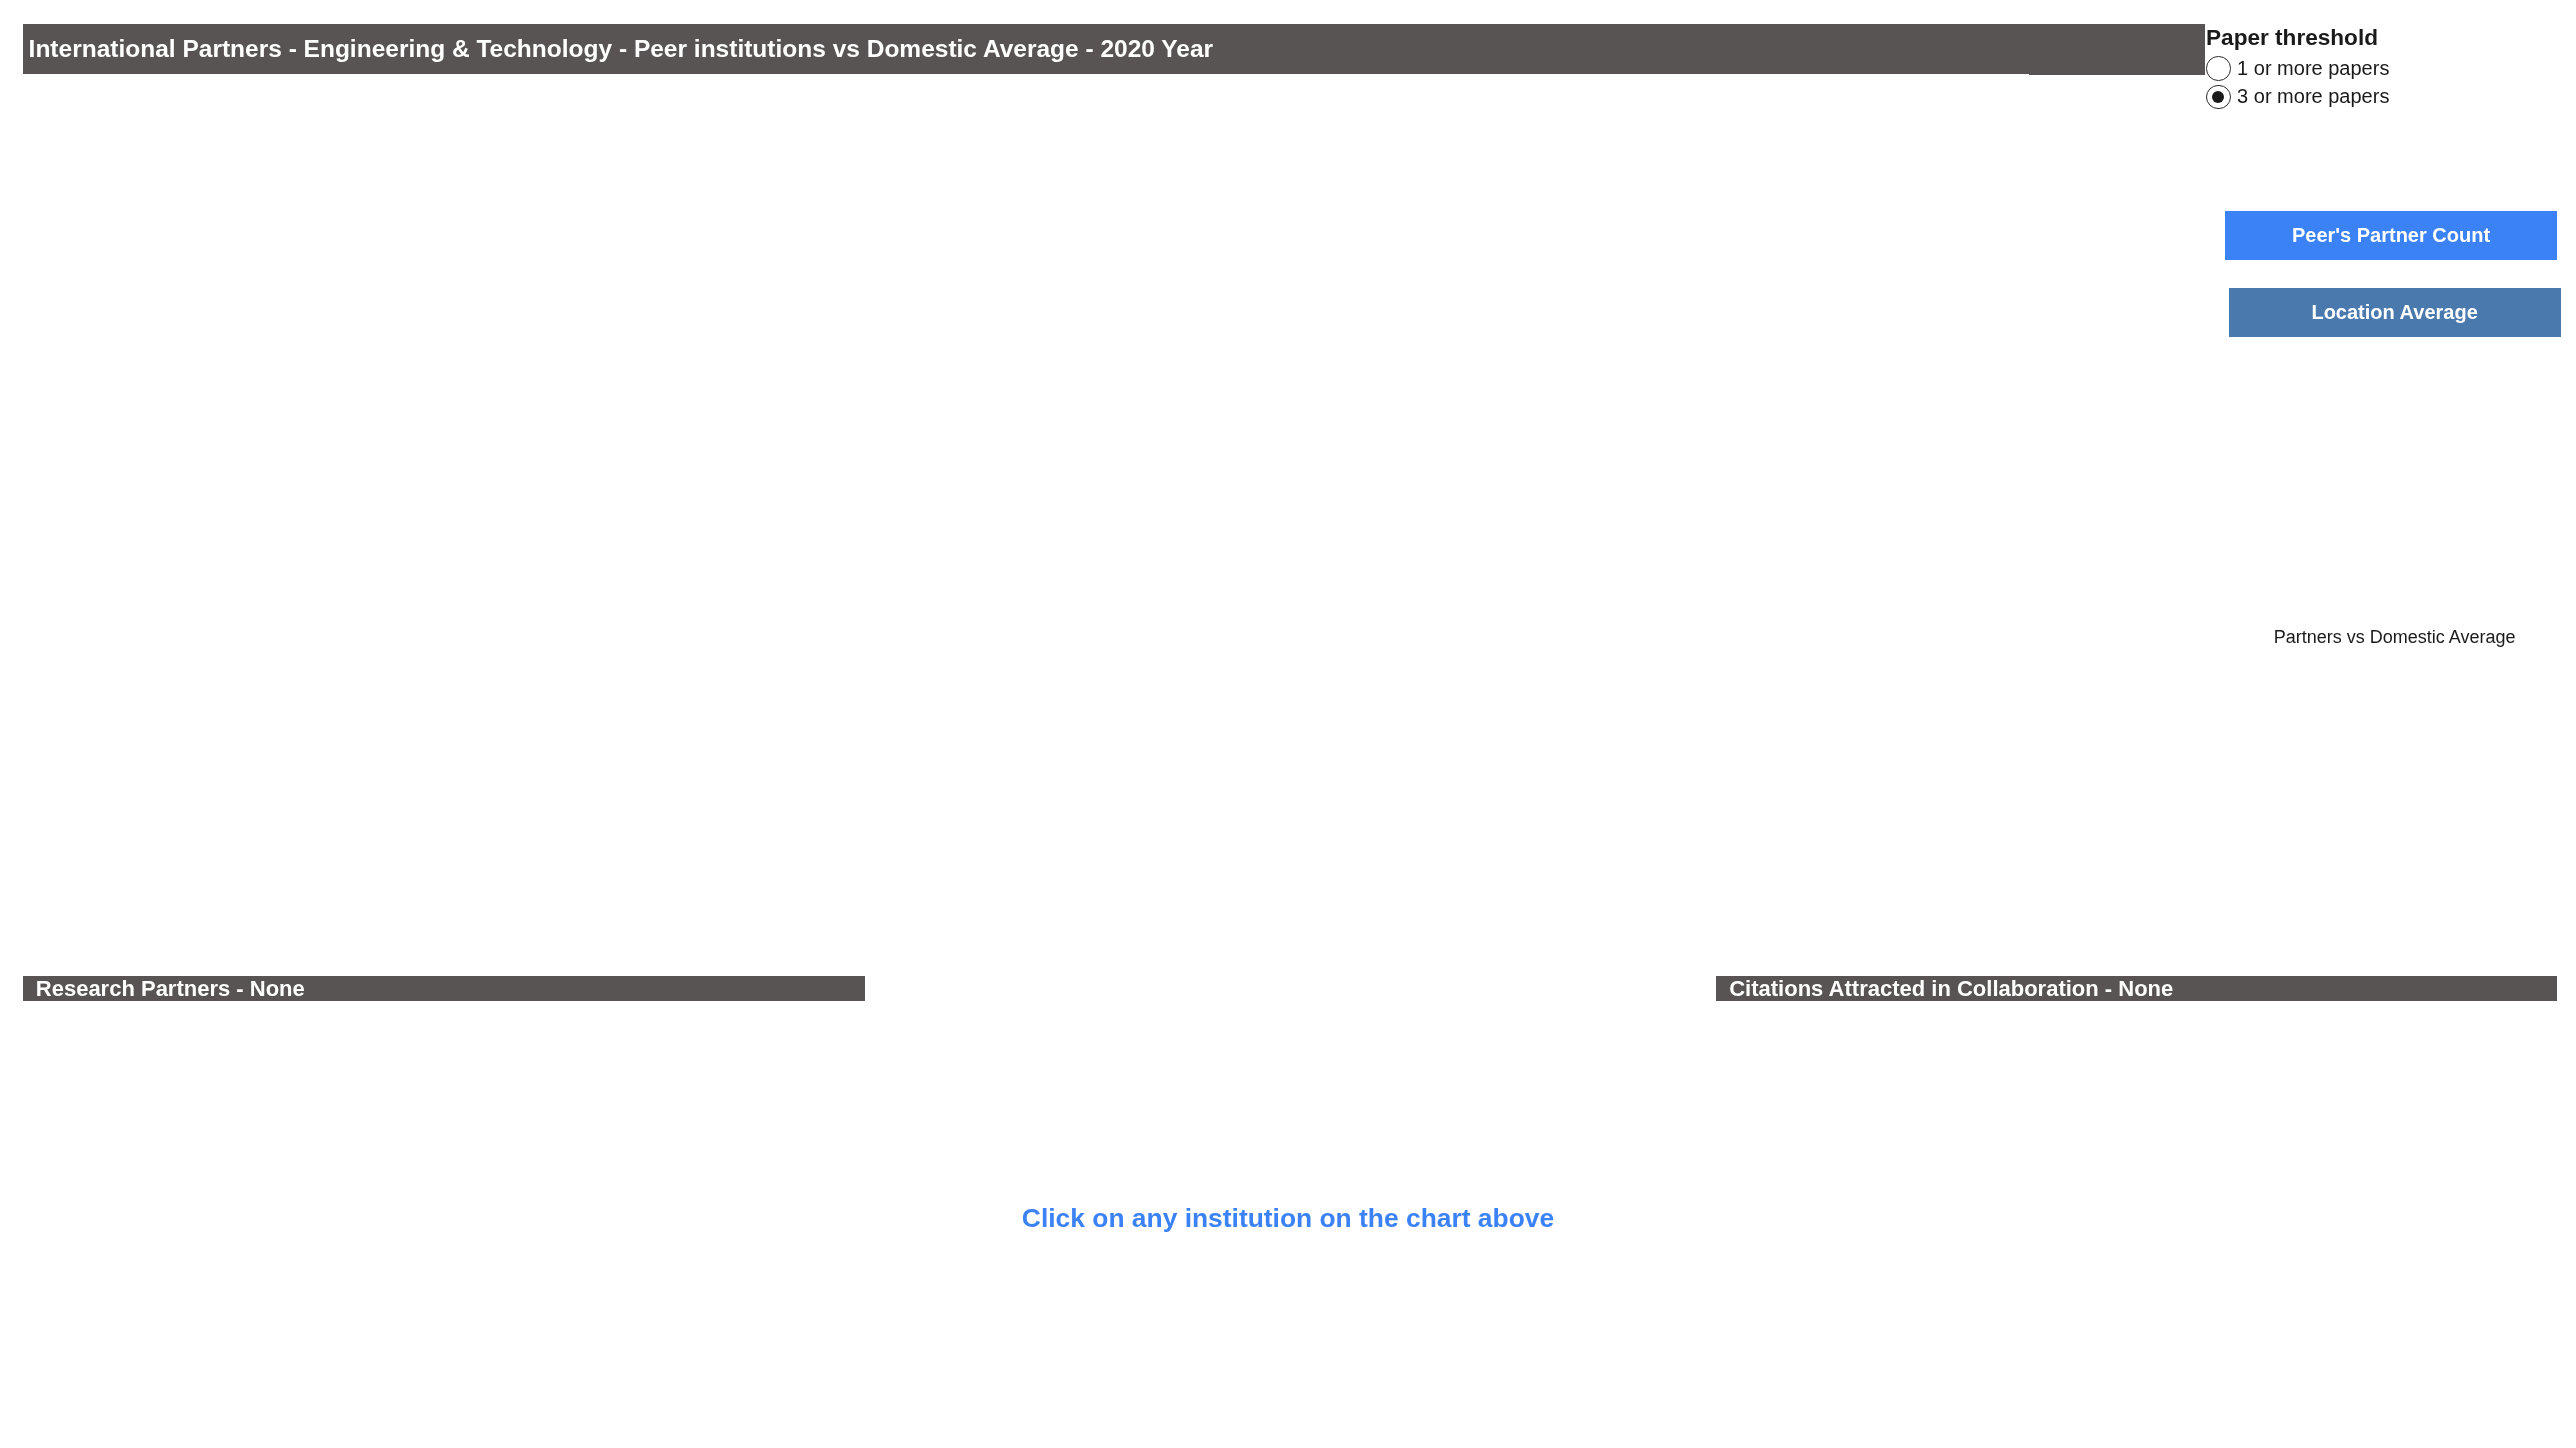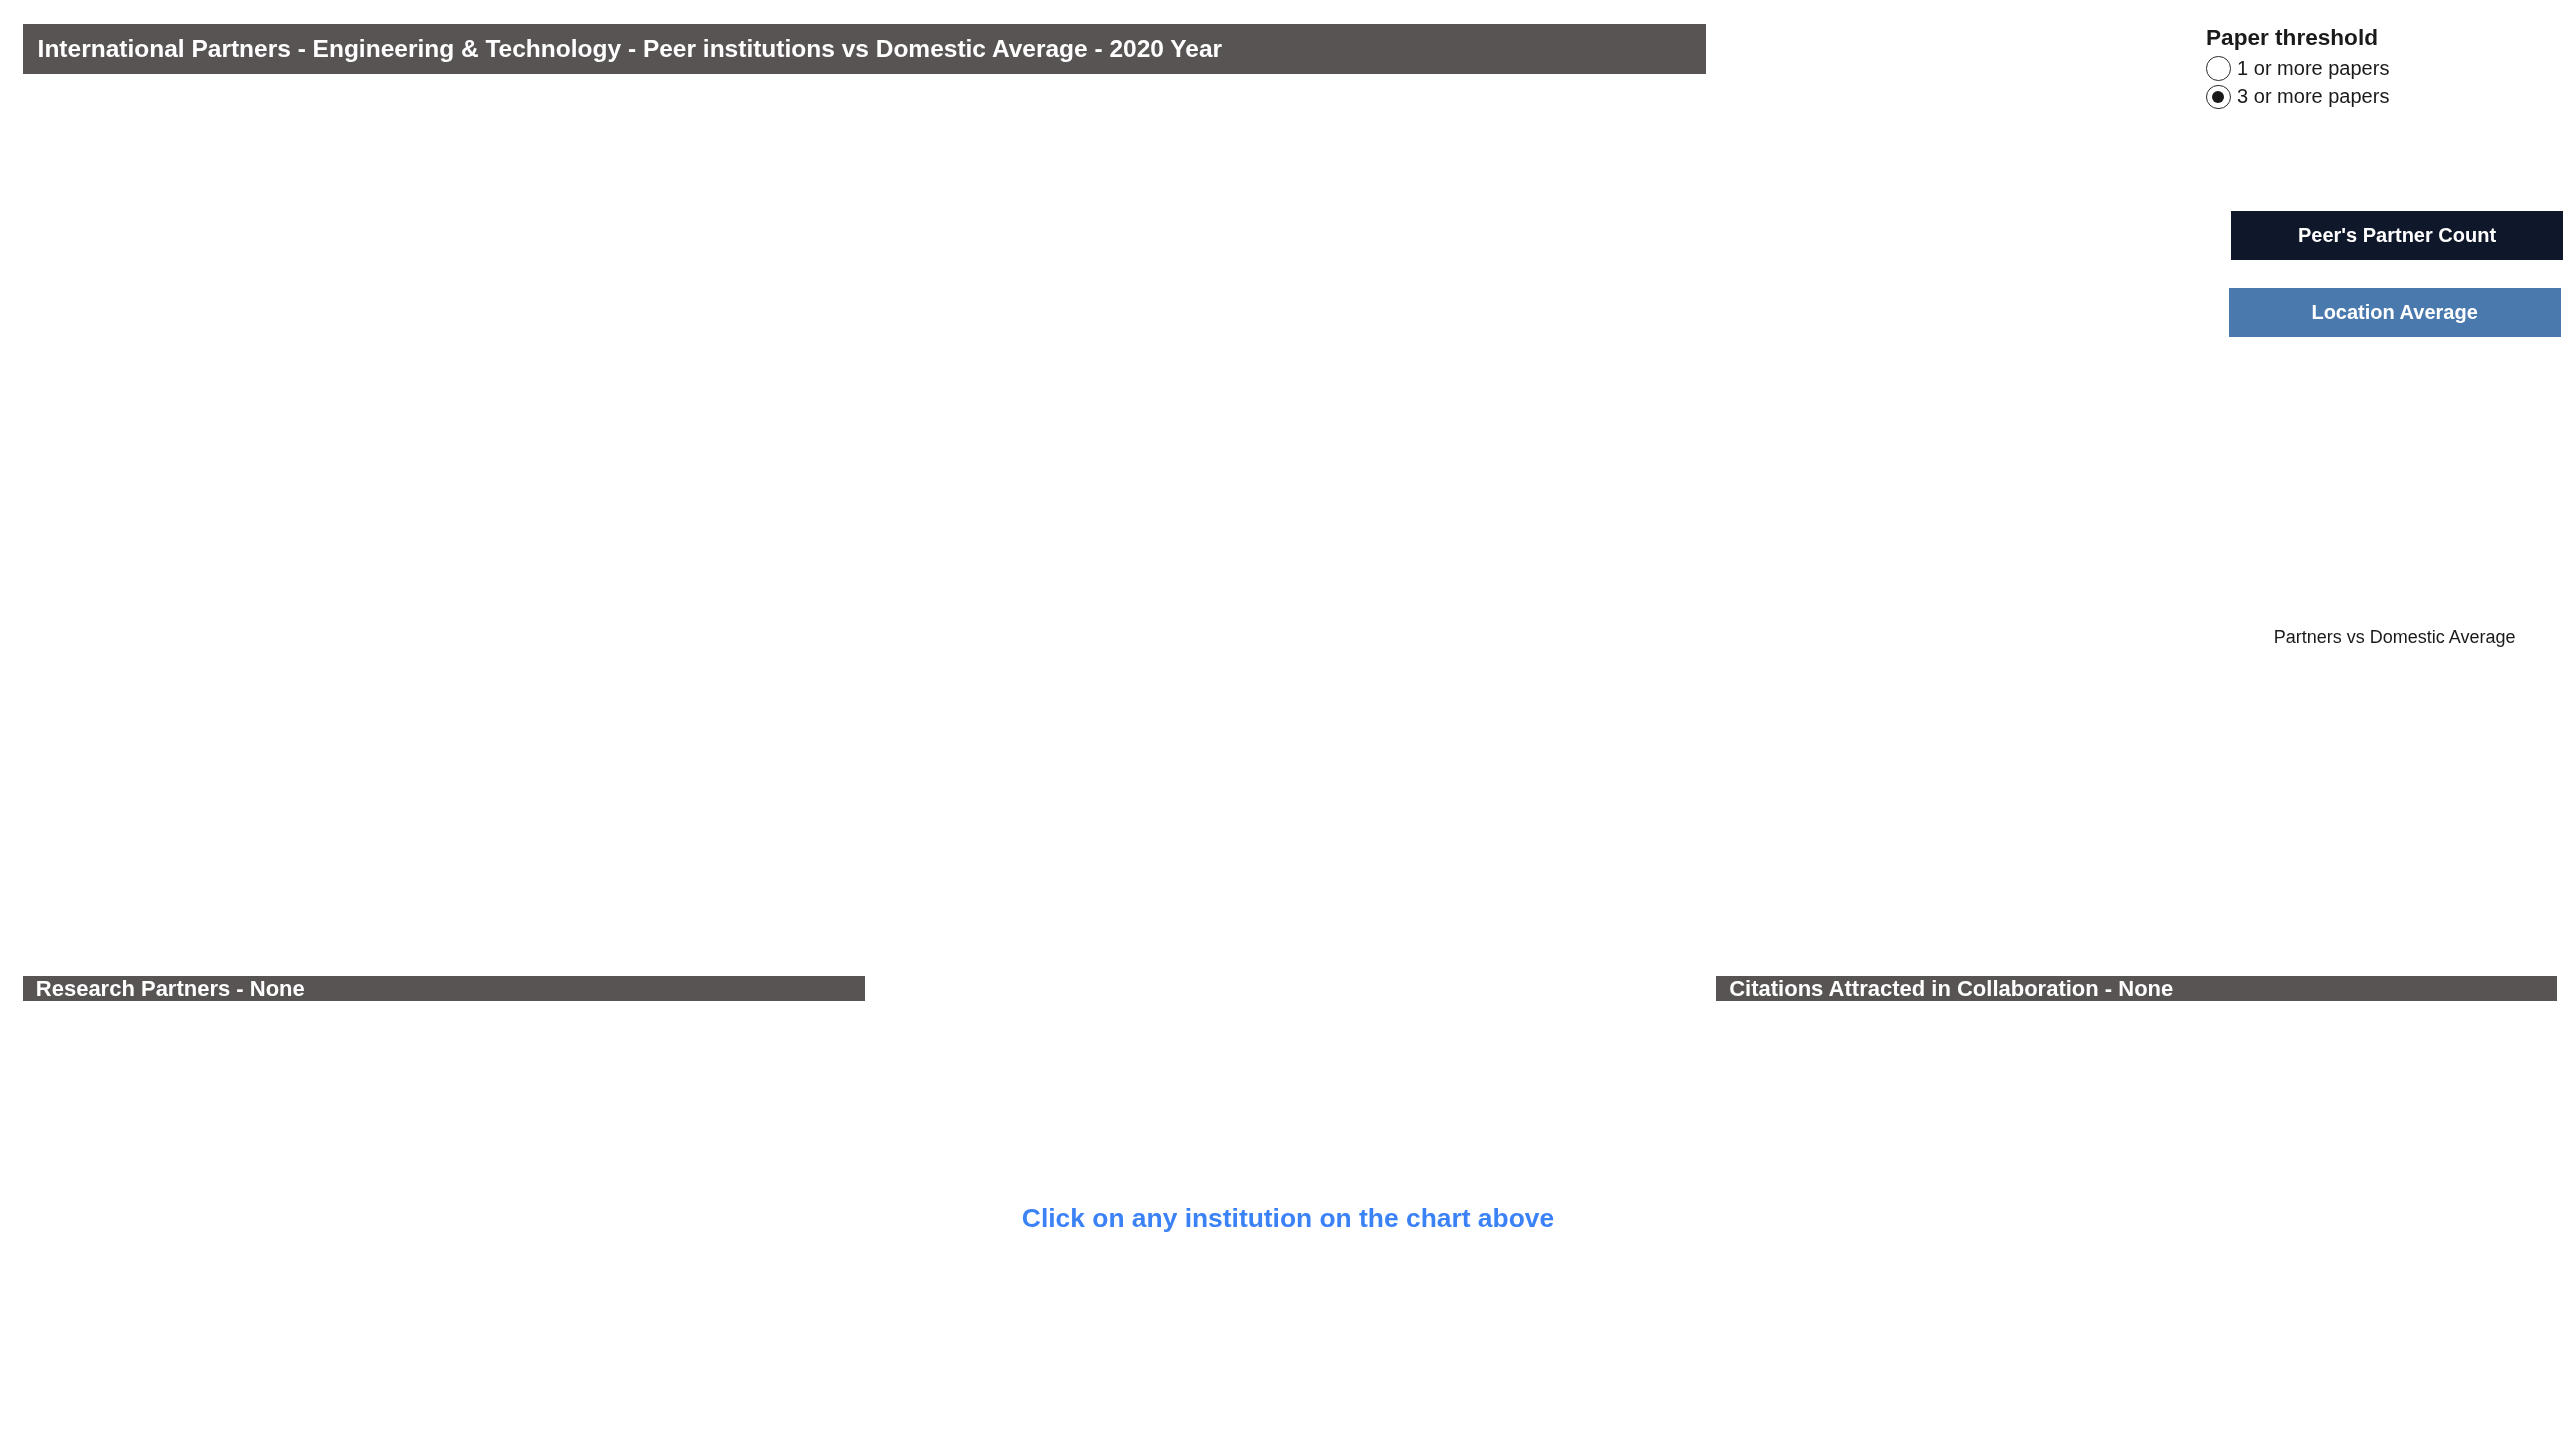--- a/index.html
+++ b/index.html
@@ -21,23 +21,23 @@
     color: #ffffff;
     font-weight: bold;
     display: flex;
     align-items: center;
     box-sizing: border-box;
   }
 
   #main-chart-header {
     left: 22.6px;
     top: 23.6px;
-    width: 1683px;
+    width: 2182px;
     height: 51px;
-    padding-left: 15px;
+    padding-left: 6px;
     font-size: 24.5px;
   }
 
   #main-chart-body {
     position: absolute;
     left: 22.6px;
     top: 74px;
     width: 2006px;
     height: 890px;
     background: #ffffff;
@@ -99,23 +99,23 @@
     align-items: center;
     justify-content: center;
     color: #ffffff;
     font-weight: bold;
     font-size: 20px;
     box-sizing: border-box;
     cursor: pointer;
   }
   #legend-peer-partner-count {
     position: absolute;
-    left: 25px;
+    left: 19px;
     top: 187px;
-    background: #0f172a;
+    background: #3b82f6;
   }
   #legend-location-average {
     position: absolute;
     left: 22.6px;
     top: 264px;
     background: #4a79ad;
   }
 
   #legend-caption {
     position: absolute;

